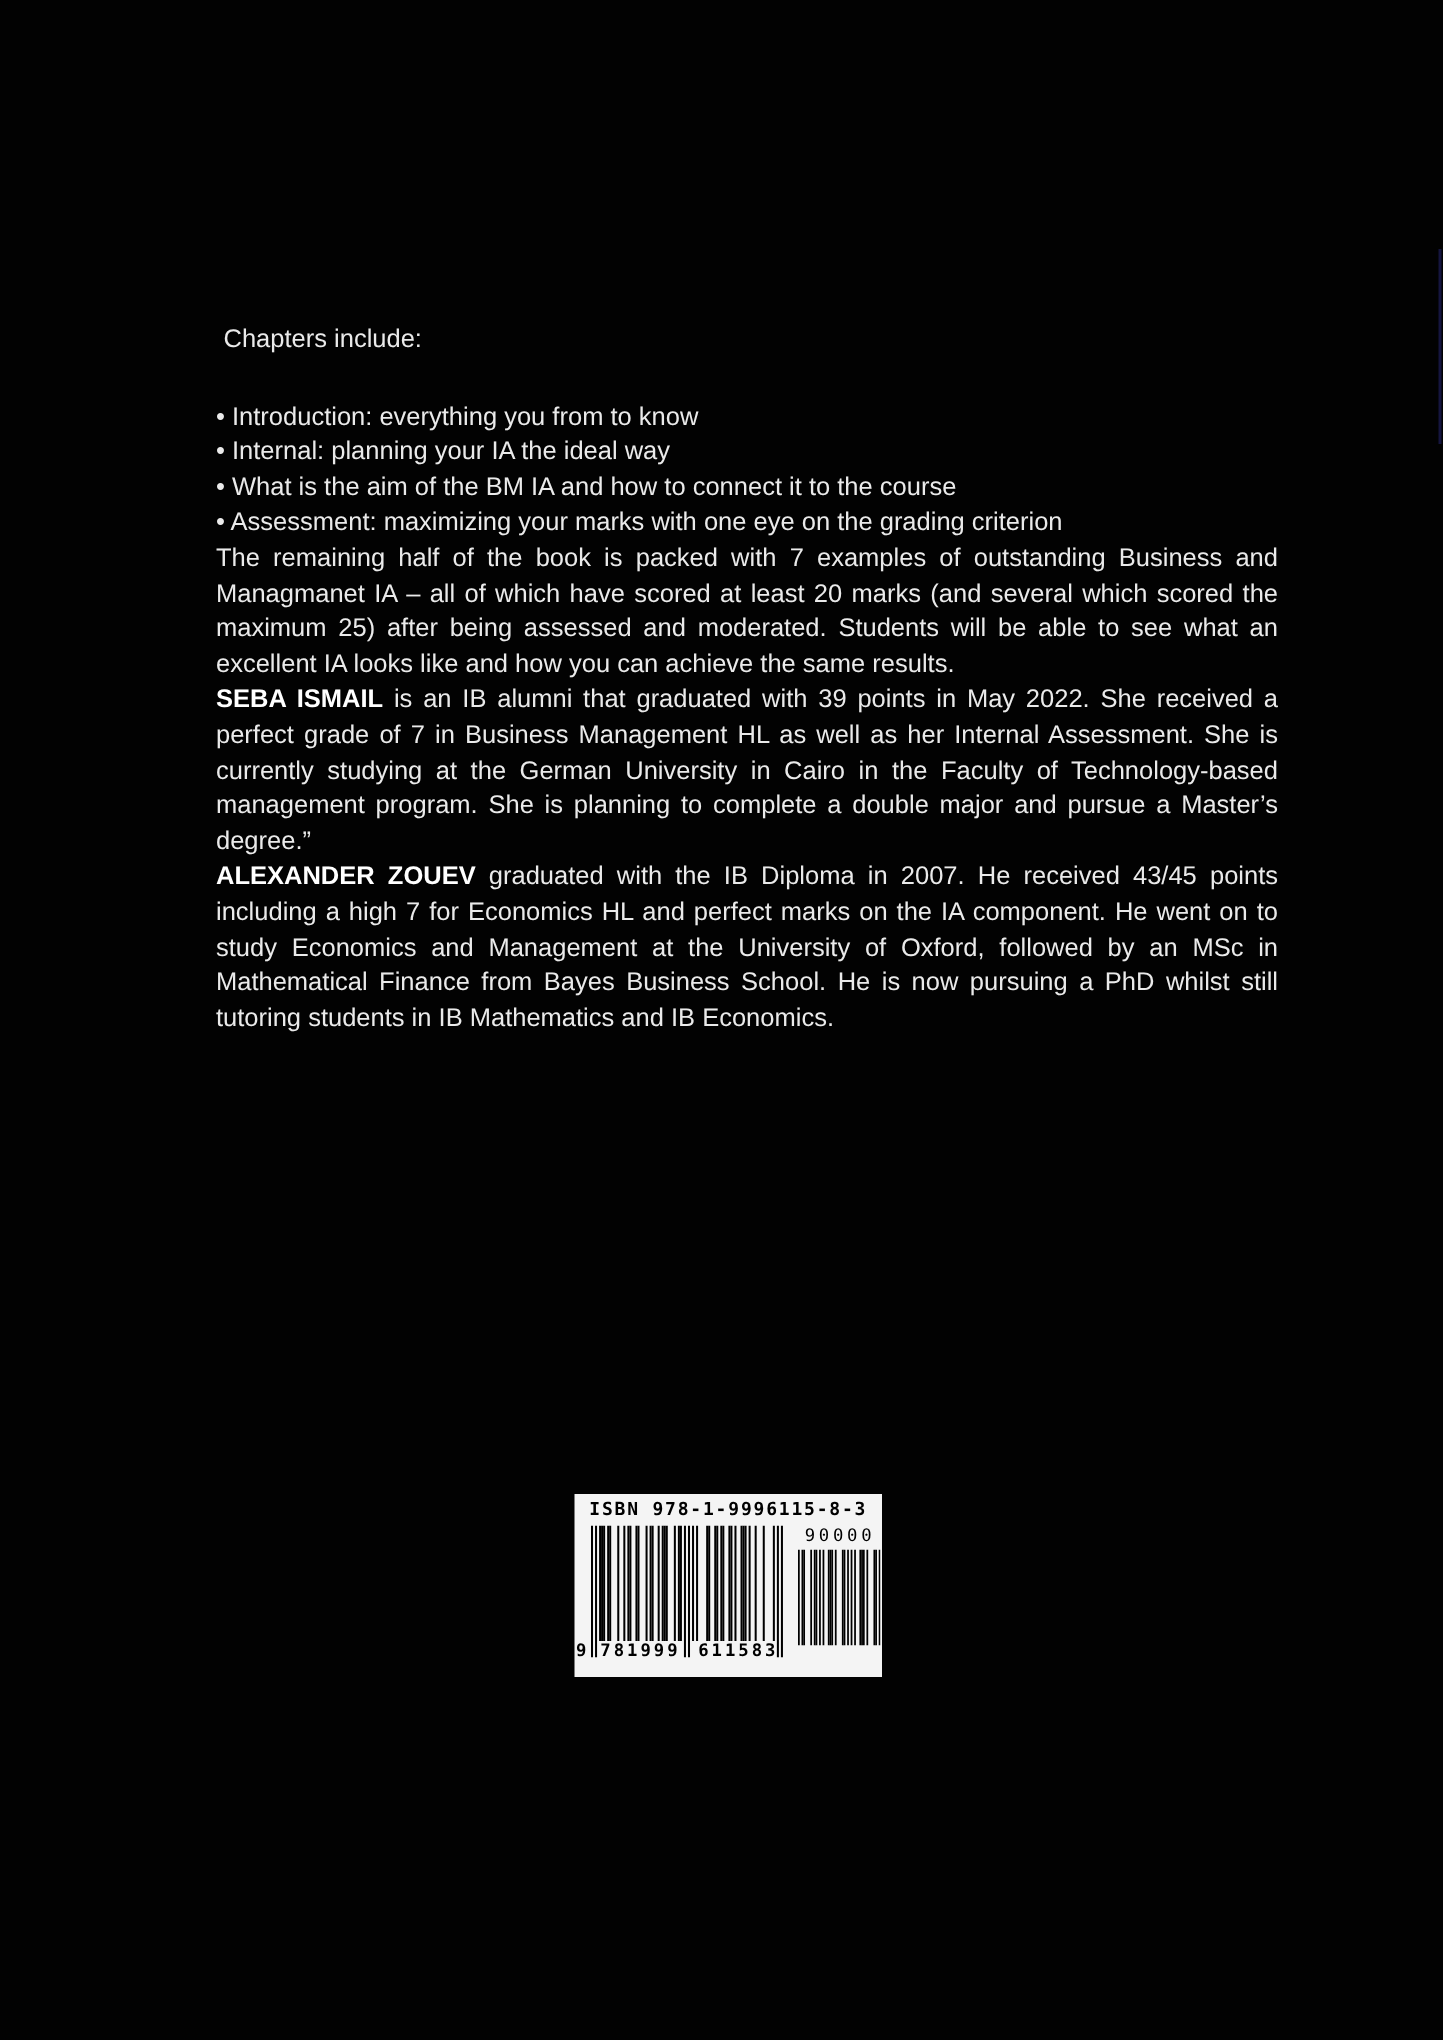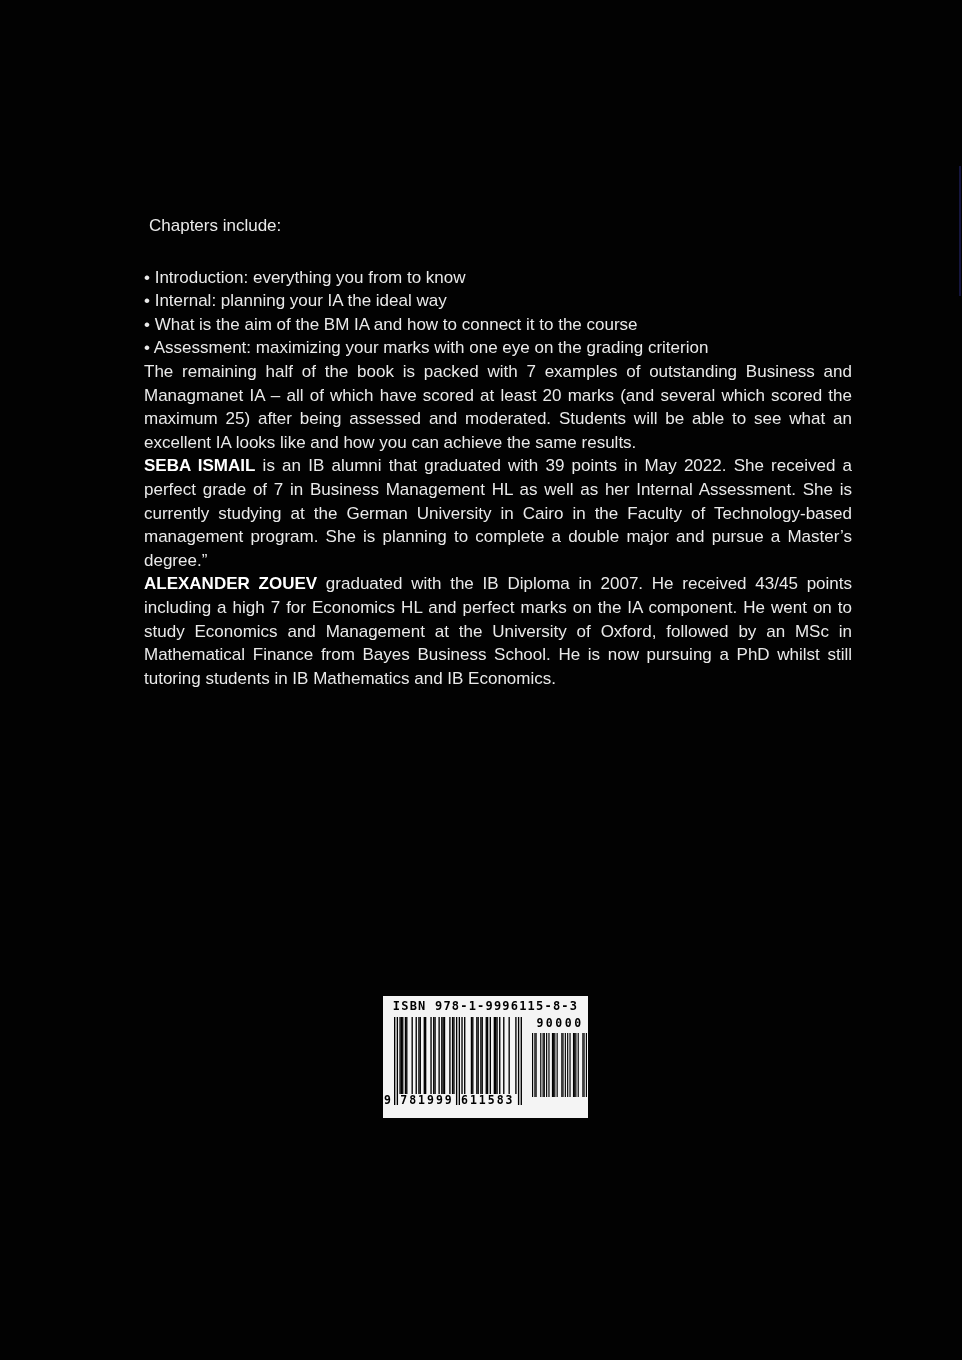--- a/index.html
+++ b/index.html
@@ -80,30 +80,30 @@
     position: absolute;
     top: 76px;
     color: #000;
     font-family: "DejaVu Sans Mono", monospace;
     font-size: 11.5px;
     font-weight: 700;
     line-height: 14px;
   }
   .d-first { left: -10px; }
   .d-g1 { left: 4px; width: 58px; text-align: center; letter-spacing: 2px; }
-  .d-g2 { left: 67px; width: 58px; text-align: left; letter-spacing: 2px; }
+  .d-g2 { left: 67px; width: 58px; text-align: right; letter-spacing: 2px; }
   .addon-bc {
     margin-left: 9px;
     width: 56px;
   }
   .addon-text {
     color: #000;
     font-family: "DejaVu Sans Mono", monospace;
     font-size: 11.5px;
-    font-weight: 700;
+    font-weight: 400;
     letter-spacing: 2.5px;
     text-align: center;
     height: 13px;
     line-height: 13px;
     margin-bottom: 3px;
     white-space: nowrap;
   }
   .edge-line {
     position: absolute;
     right: 1px;

